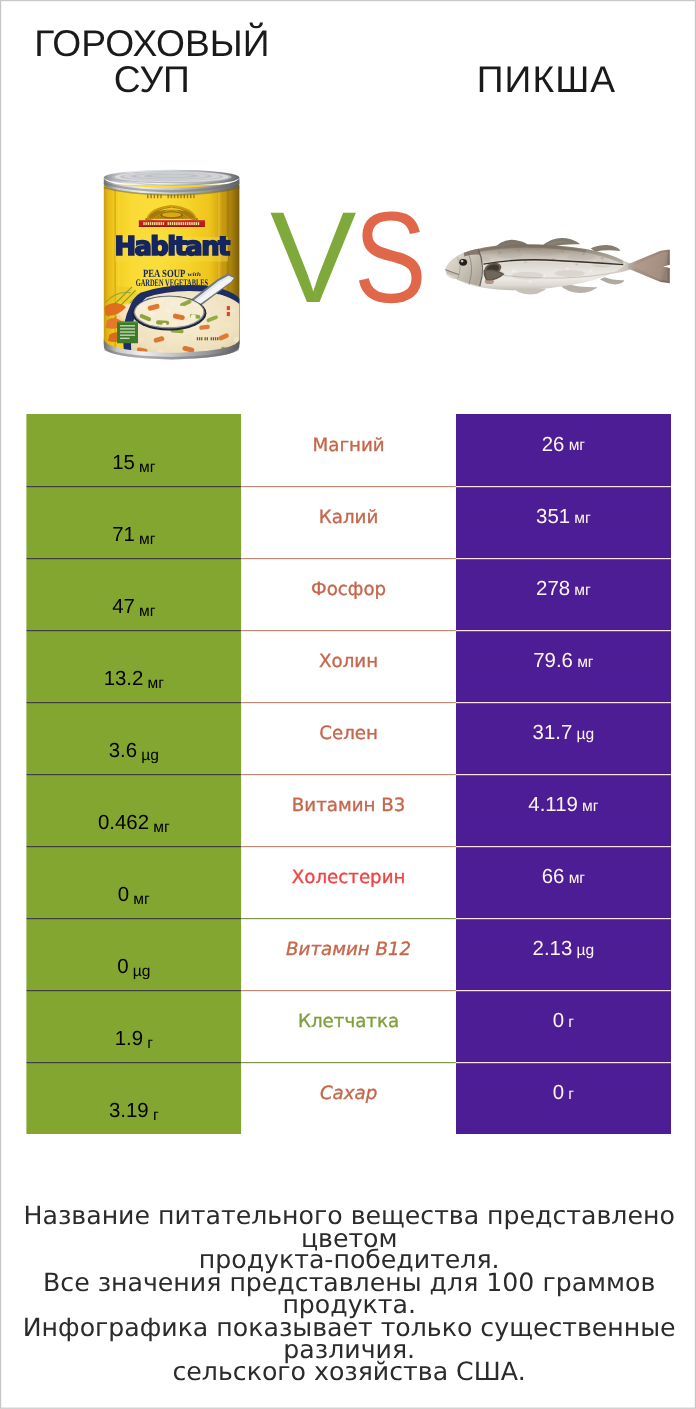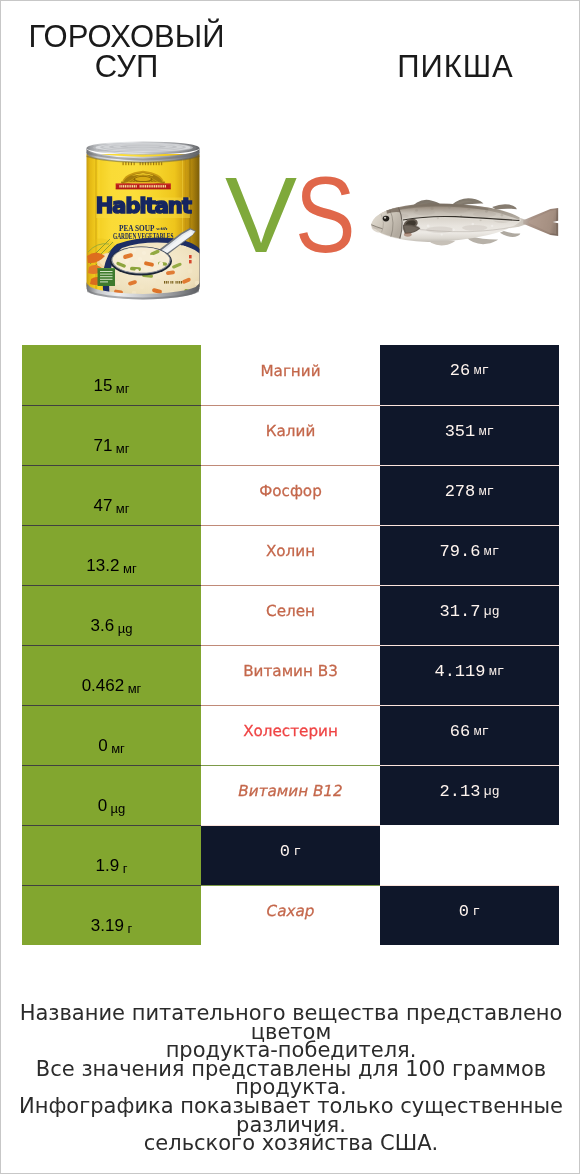--- a/index.html
+++ b/index.html
@@ -36,21 +36,21 @@
         font-size:108px; line-height:108px; font-weight:400; text-align:left; letter-spacing:0px; white-space:nowrap; }
   .vs .v { color:#7fa93b; display:inline-block; }
   .vs .s { color:#e0674a; display:inline-block; transform:scaleX(0.84); transform-origin:left center; margin-left:-2px; }
 
   
   .table { position:absolute; left:21px; top:344px; width:537px; }
   .row { display:flex; height:60px; }
   .cell { box-sizing:border-box; display:flex; align-items:center; justify-content:center;
           width:179px; height:60px; padding-bottom:10px; transform:translateZ(0); }
   .cell.left  { background:#82a62f; color:#000000; padding-bottom:9px;align-items:flex-end; }
-  .cell.right { background:#0f172a; color:#fff5ef; padding-bottom:9px;font-family:Liberation Mono, monospace; }
+  .cell.right { background:#4c1d95; color:#fff5ef; padding-bottom:9px; }
   .cell.mid   { background:#ffffff; font-family:"DejaVu Sans", sans-serif; font-weight:400;
                 font-size:15.2px; letter-spacing:0px; -webkit-text-stroke:0.28px;
                 text-rendering:geometricPrecision; }
   .cell.mid .lbl { transform:translateZ(0); }
   .cell .num  { font-size:17px; font-weight:400; transform:translateZ(0); }
   .cell .unit { font-size:13px; font-weight:400; margin-left:3.5px; transform:translateZ(0); }
   .row + .row .cell.left  { border-top:1px solid #404040; }
   .row + .row .cell.right { border-top:1px solid #fbe4dc; }
   .row .cell.mid { border-top:1px solid #c08a78; }
   .row .cell.mid.prev-left { border-top-color:#7d9b47;font-style:italic; }
@@ -573,20 +573,23 @@
         <div class="cell right">
           <span class="num">2.13</span>
           <span class="unit">µg</span>
         </div>
       </div>
       <div class="row">
         <div class="cell left">
           <span class="num">1.9</span>
           <span class="unit">г</span>
         </div>
+        <div class="cell mid" style="color:#7f9f3a">
+          <span class="lbl">Клетчатка</span>
+        </div>
         <div class="cell right">
           <span class="num">0</span>
           <span class="unit">г</span>
         </div>
       </div>
       <div class="row">
         <div class="cell left">
           <span class="num">3.19</span>
           <span class="unit">г</span>
         </div>

